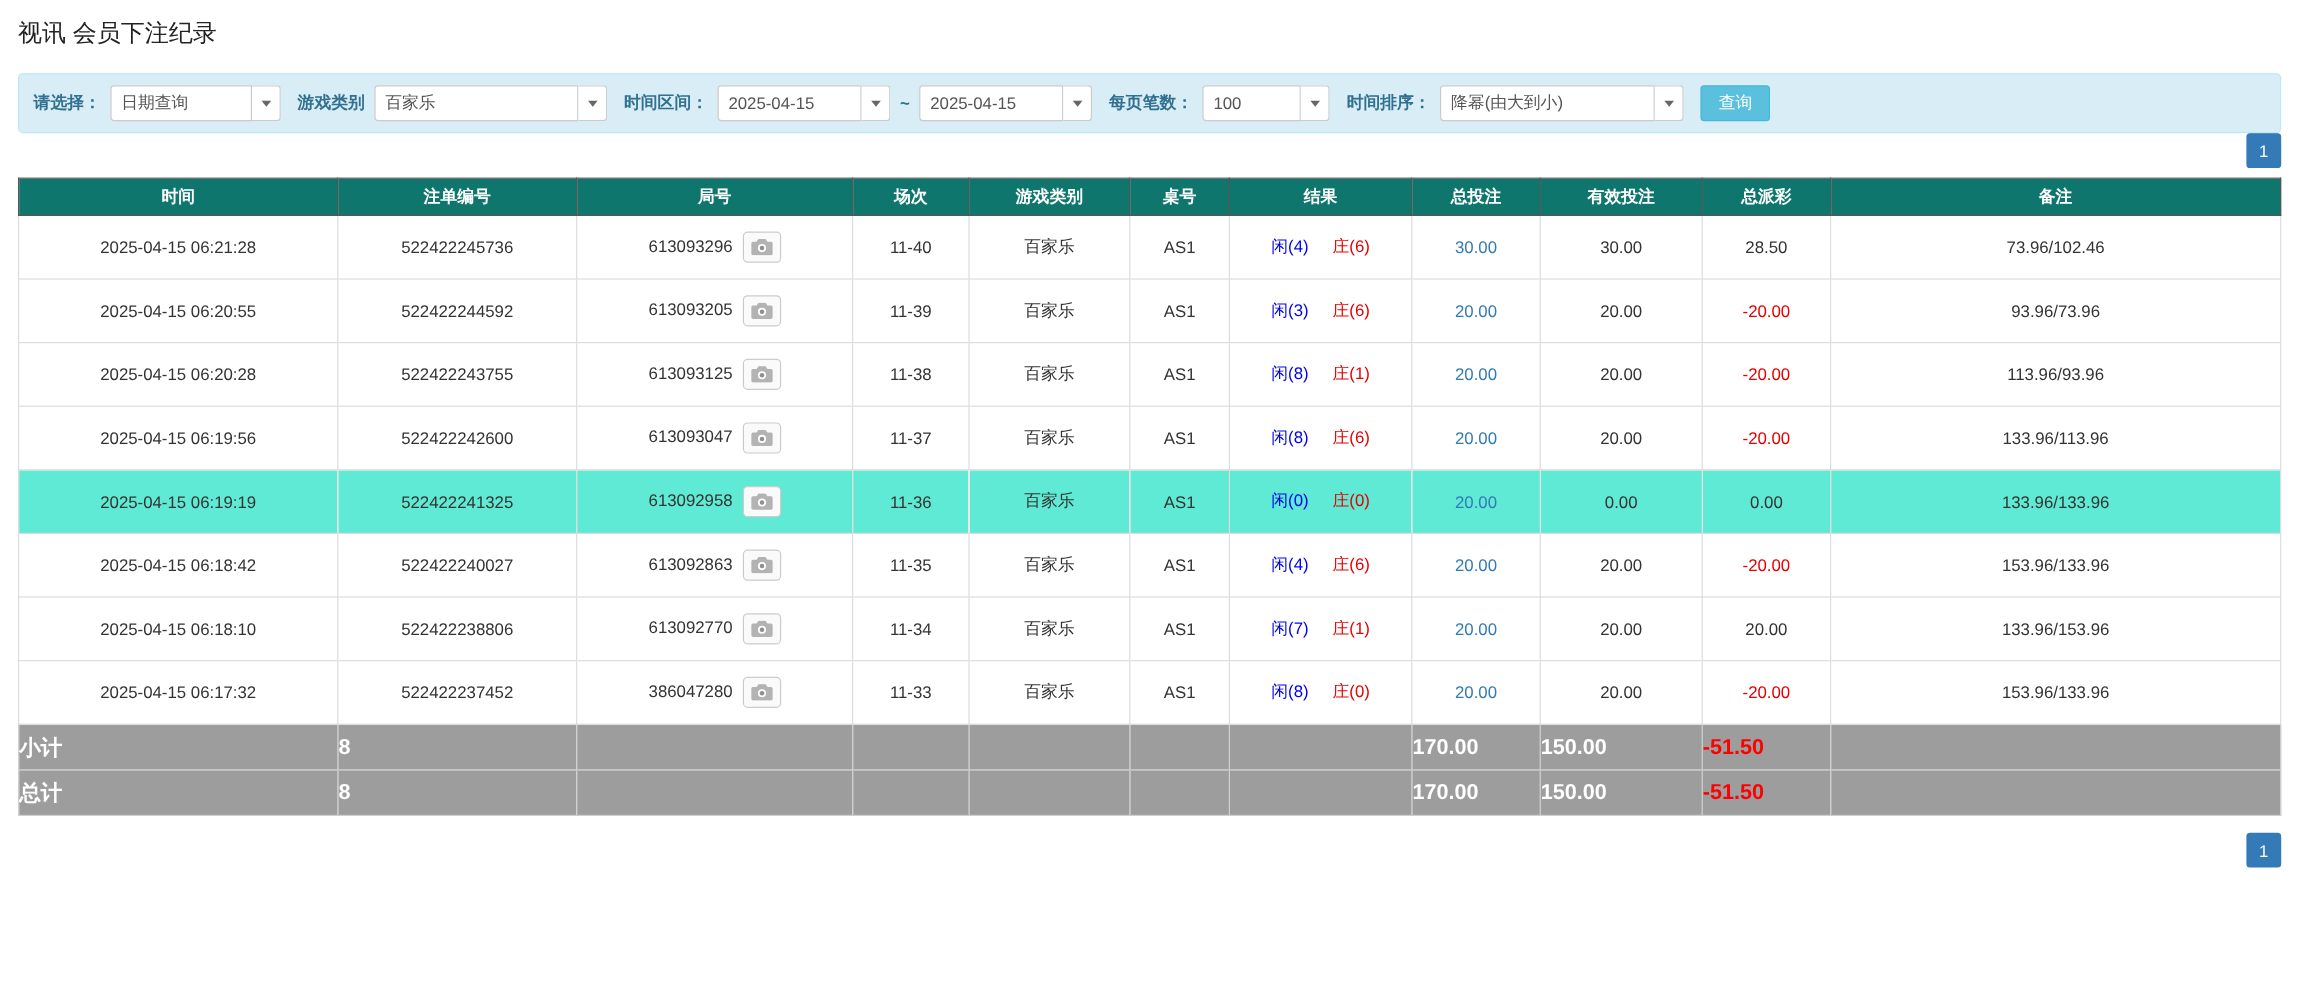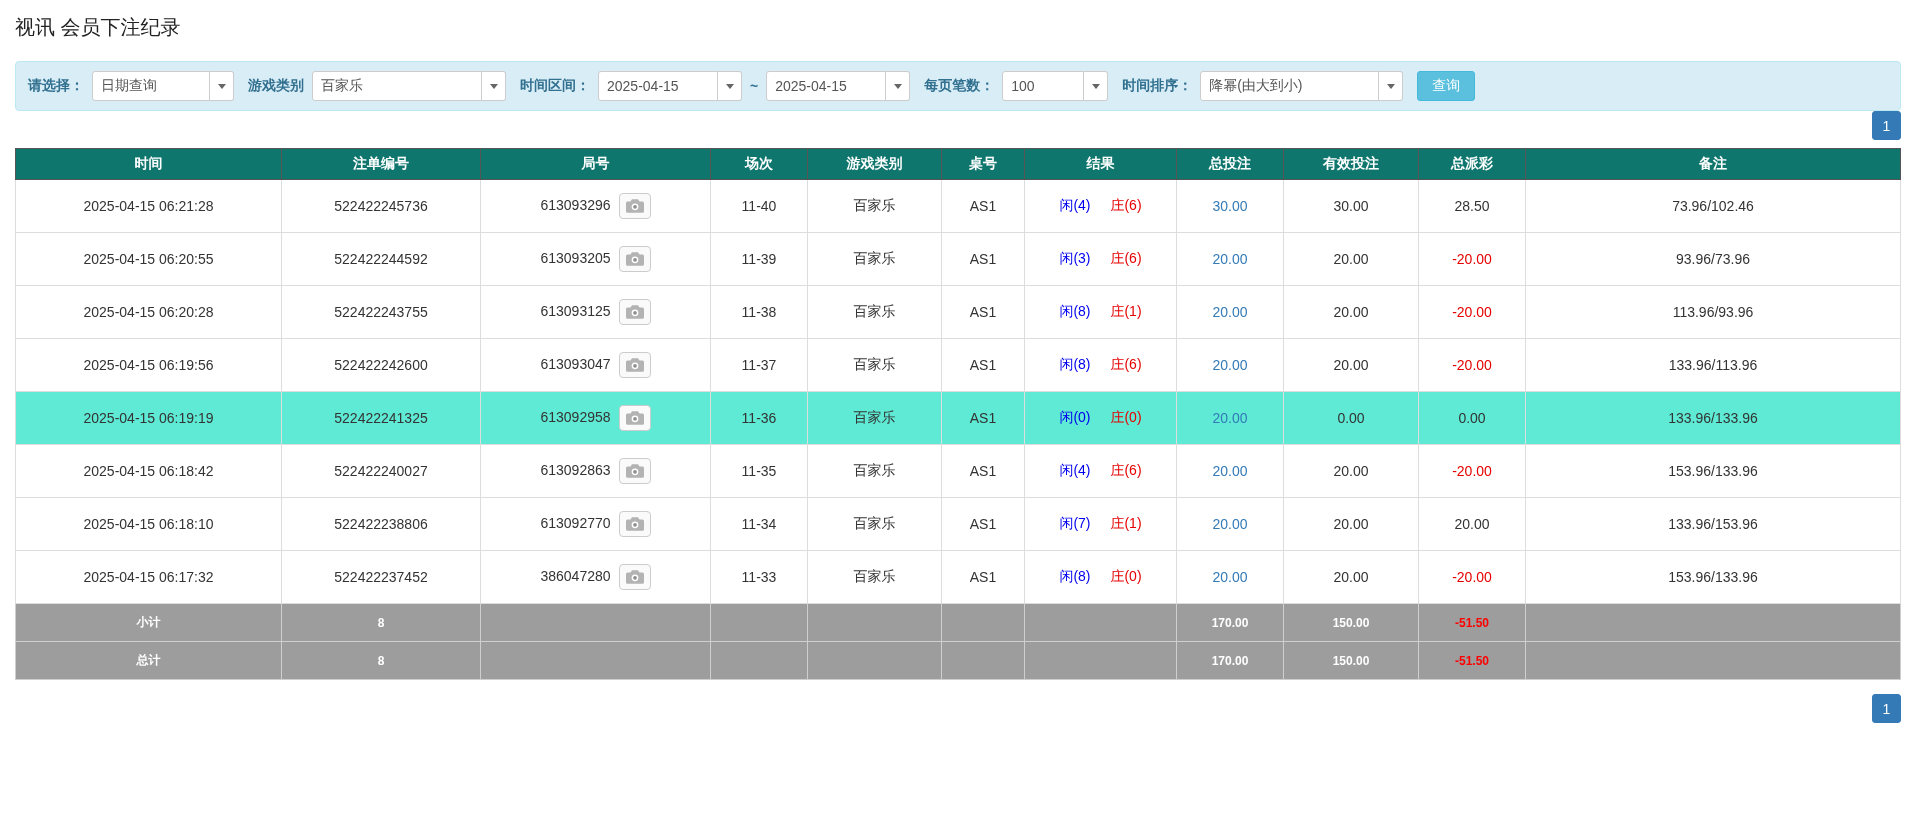--- a/index.html
+++ b/index.html
@@ -70,22 +70,22 @@
   tbody td {
     border: 1px solid #ddd; text-align: center; height: 53px; padding: 0 6px;
     background: #fff; color: #333; overflow: hidden; white-space: nowrap;
   }
   tbody tr.hl td { background: #5eead4; }
   .player { color: #0000ee; }
   .banker { color: #e60000; margin-left: 16px; }
   .link { color: #337ab7; cursor: pointer; }
   .neg { color: #e60000; }
   tfoot td {
-    background: #9d9d9d; color: #fff; font-weight: bold; text-align: center;
-    height: 38px; border: 1px solid #cfcfcf; font-size: 12px;
+    background: #9d9d9d; color: #fff; font-weight: bold; text-align: left;
+    height: 38px; border: 1px solid #cfcfcf; font-size: 18px;
   }
   tfoot td.neg { color: #ff0000; }
 
   .cam-btn {
     width: 32px; height: 26px; border: 1px solid #ccc; border-radius: 4px;
     background: #fafafa; margin-left: 8px; cursor: pointer;
     display: inline-flex; align-items: center; justify-content: center; vertical-align: middle;
   }
 </style>
 </head>

